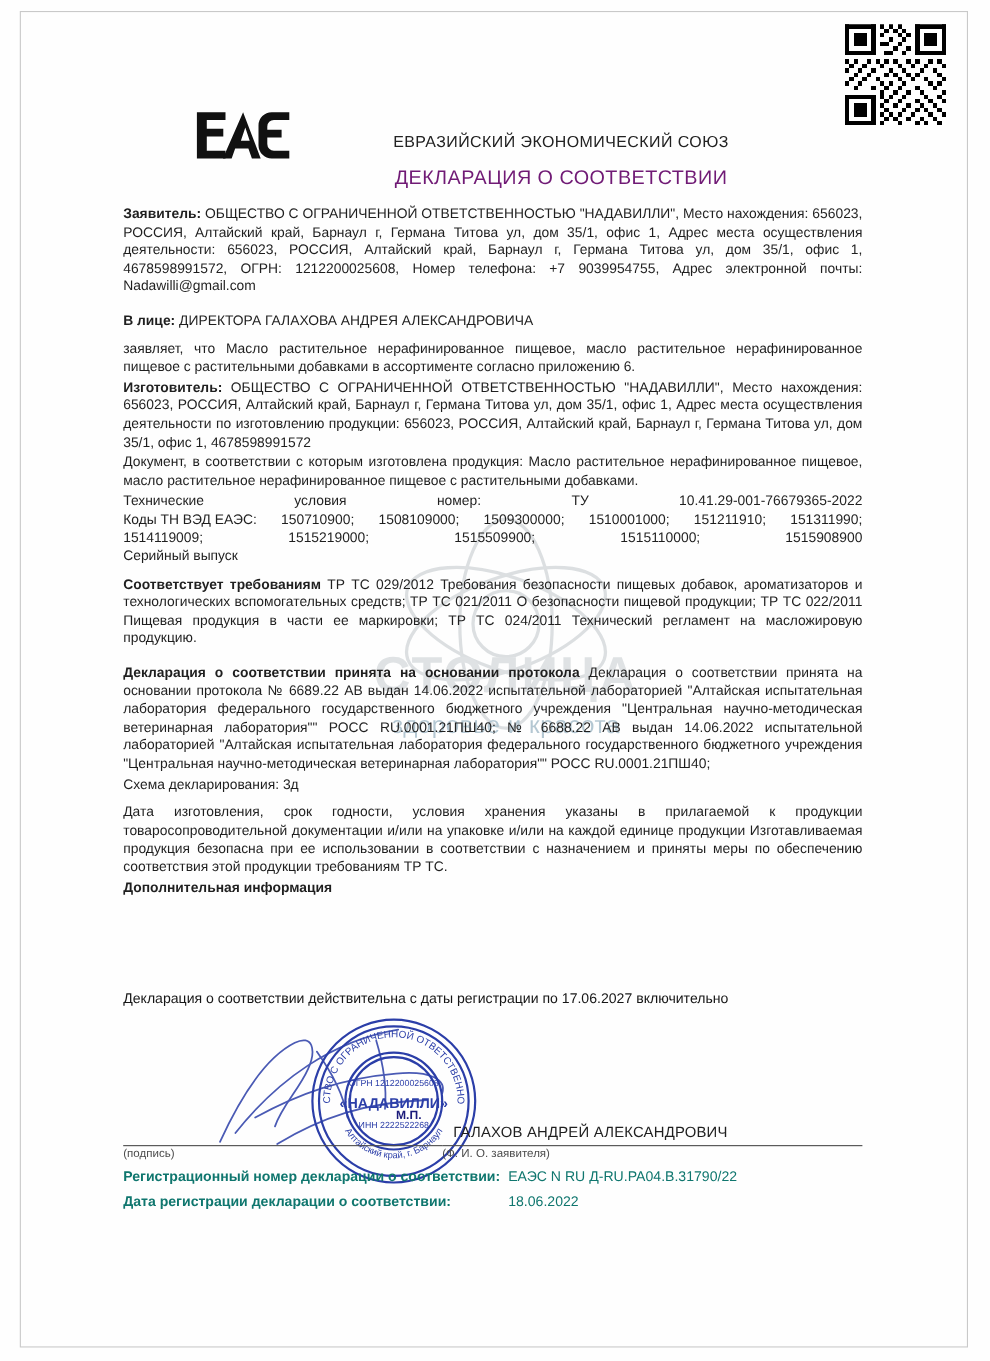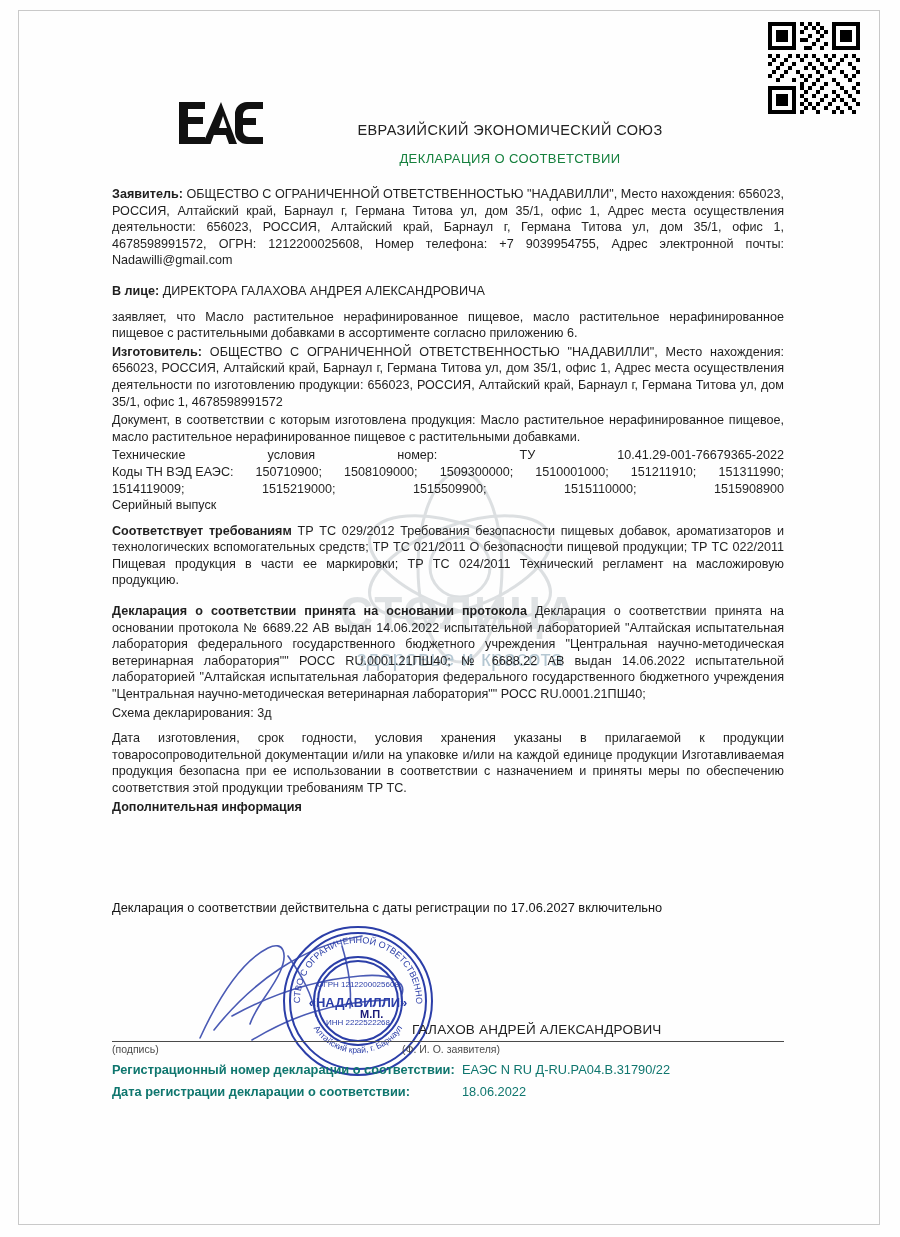--- a/index.html
+++ b/index.html
@@ -58,23 +58,23 @@
     text-align: center;
   }
   .title-1 {
     font-size: 14.5px;
     letter-spacing: 0.4px;
     color: #222;
     margin-bottom: 13px;
     white-space: nowrap;
   }
   .title-2 {
-    font-size: 13px;
+    font-size: 18px;
     letter-spacing: 0.4px;
-    color: #15803d;
+    color: #701a75;
     white-space: nowrap;
     margin-top: 11px;
   }
 
   
   .body {
     position: absolute;
     left: 112px;
     top: 186px;
     width: 672px;

